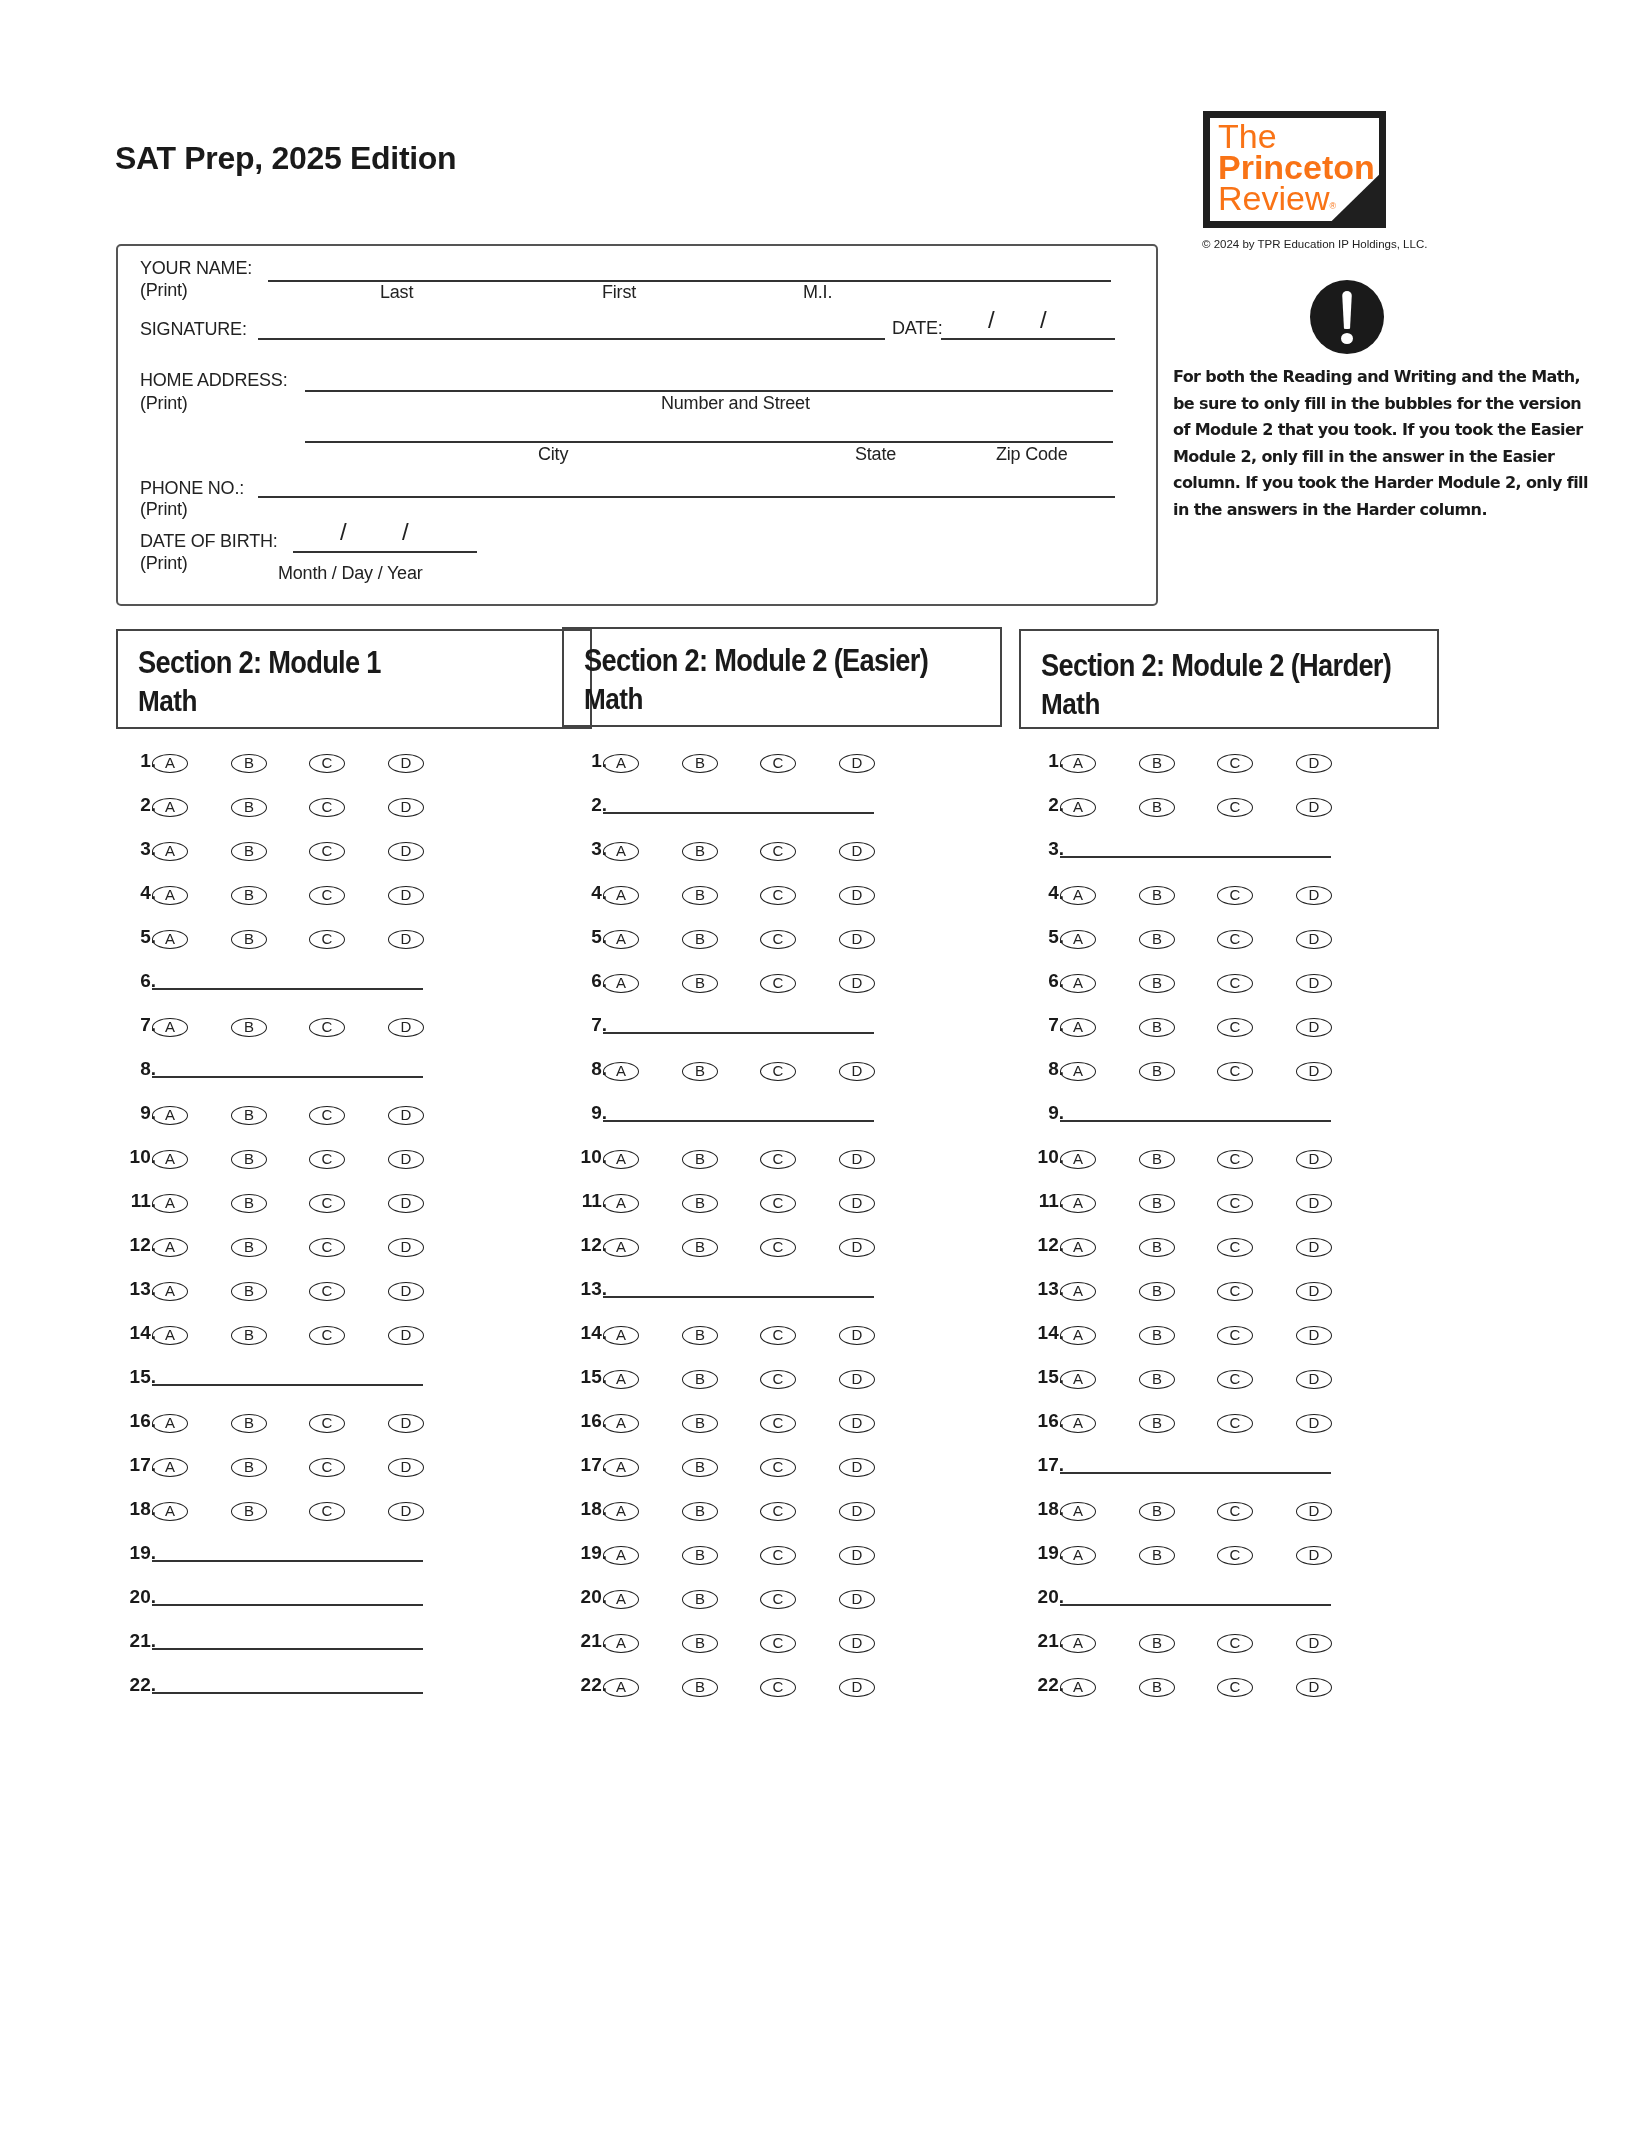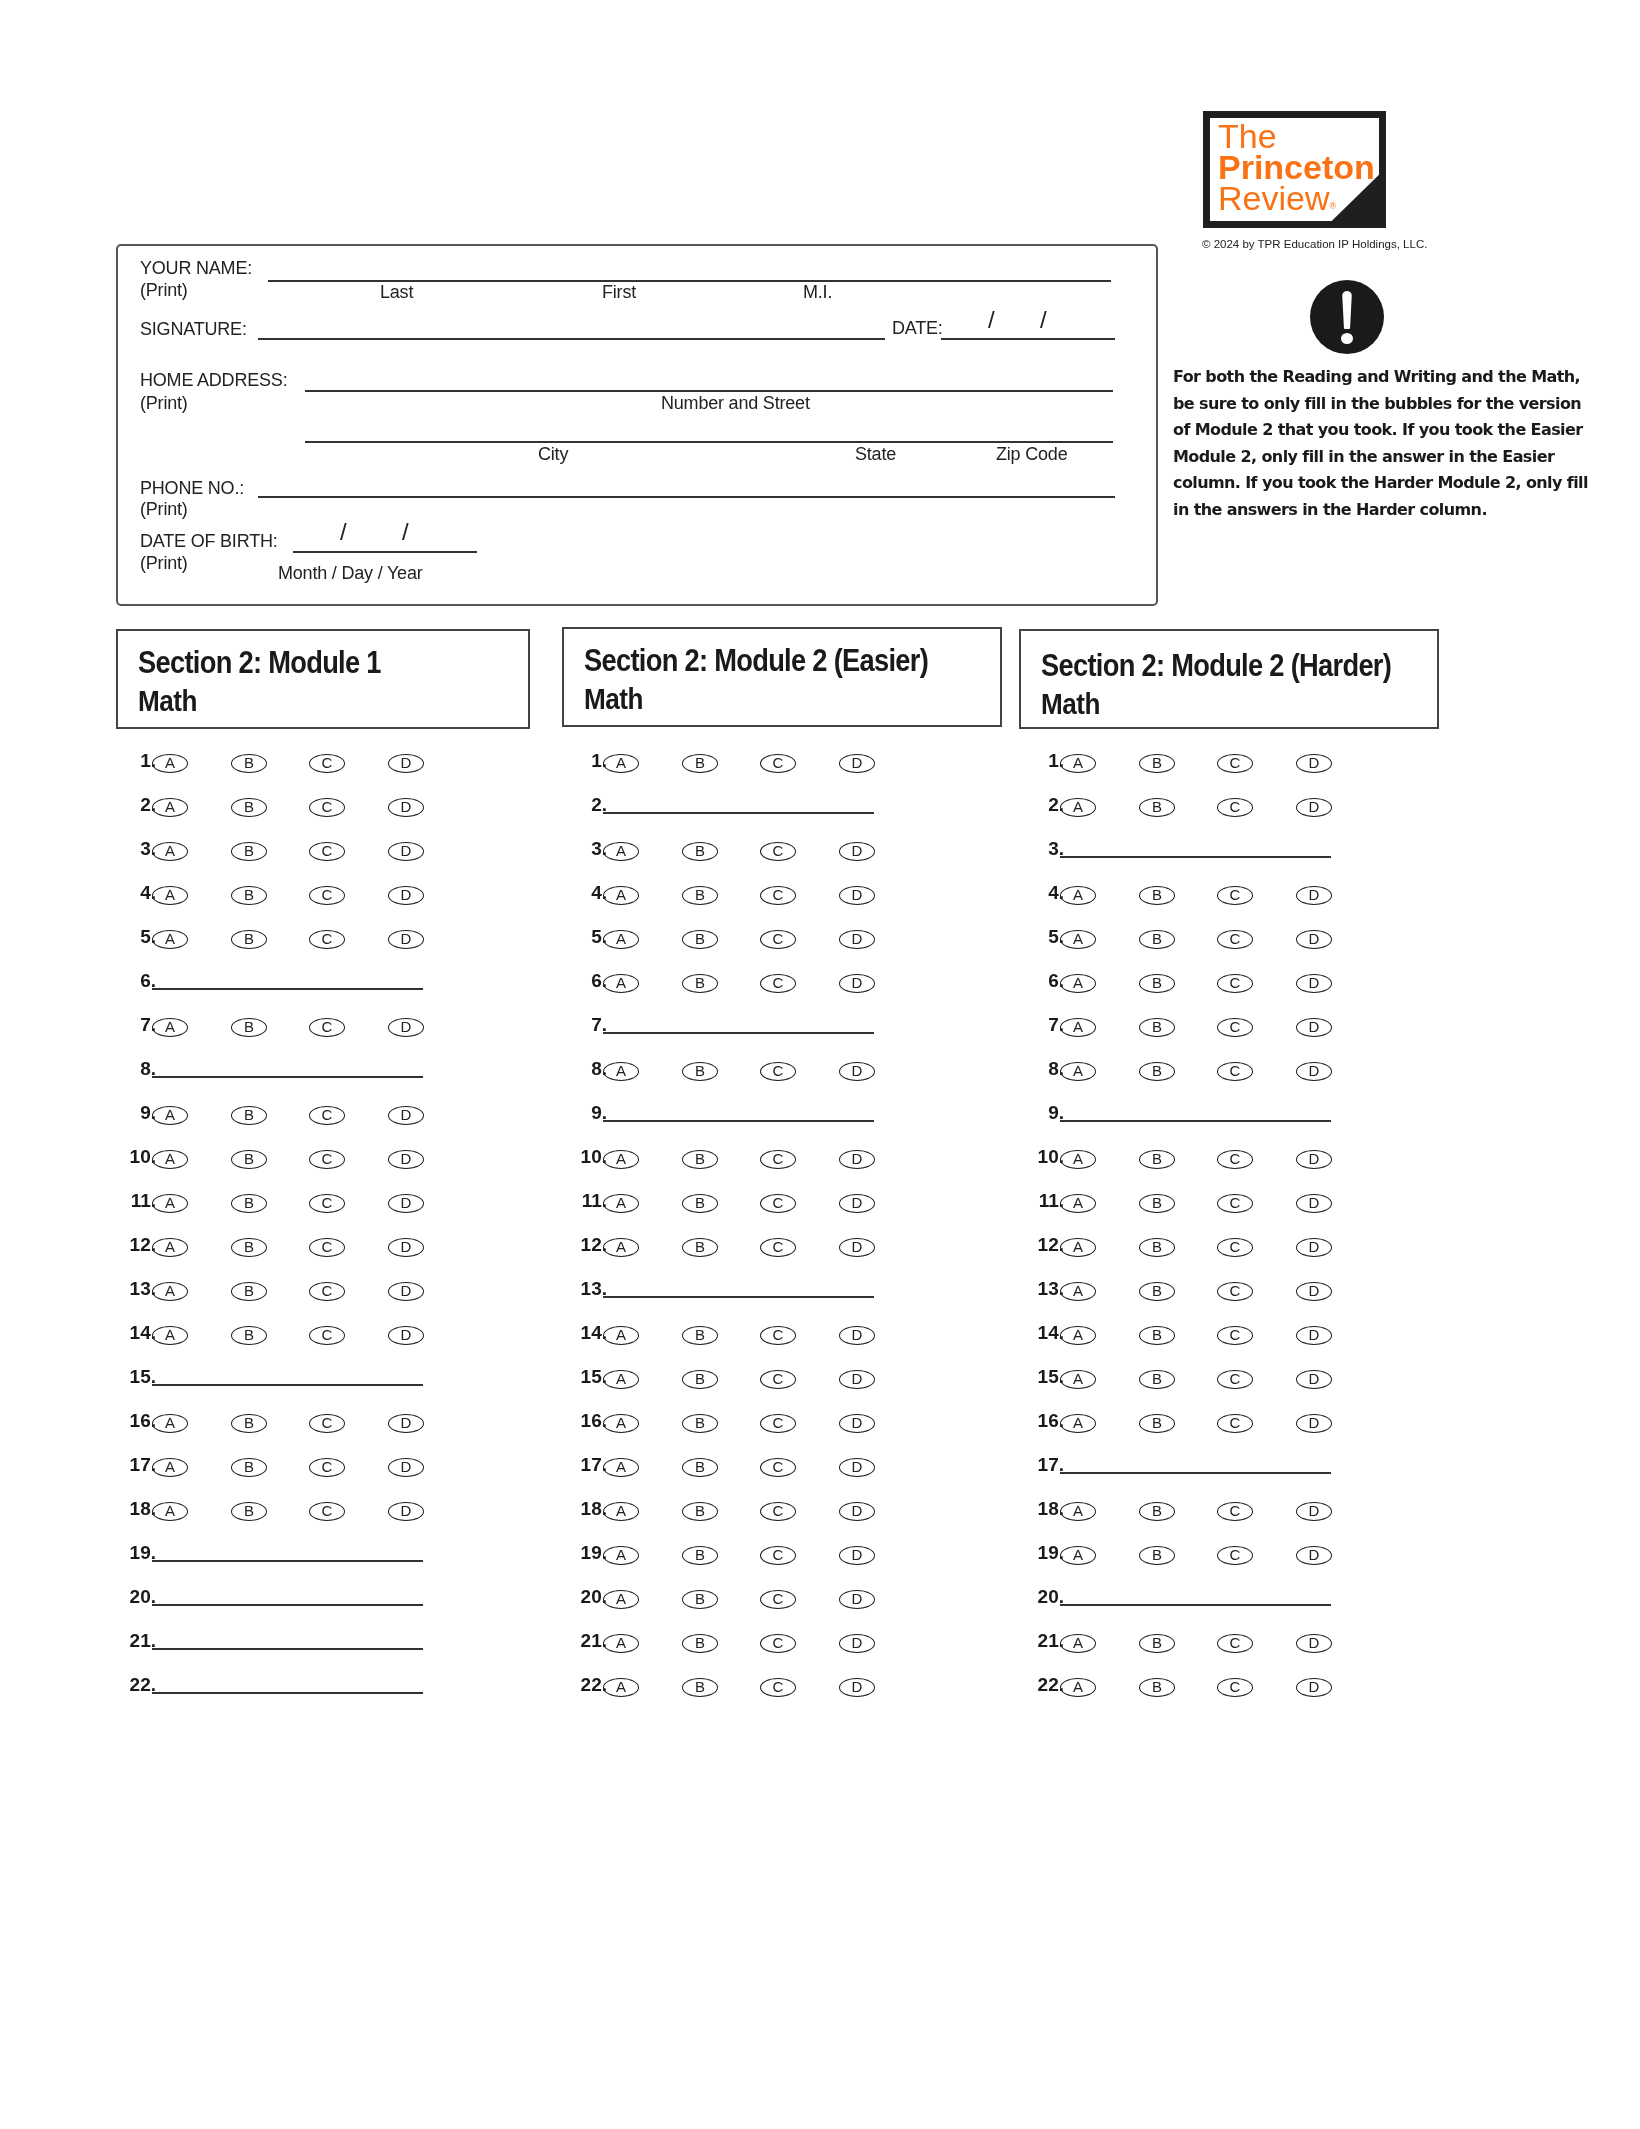--- a/index.html
+++ b/index.html
@@ -40,20 +40,21 @@
   .row { position: relative; height: 44px; }
   .qn { position: absolute; right: calc(100% - 40px); top: 2px; font-weight: bold; font-size: 19px; text-align: right; white-space: nowrap; }
   .bub { position: absolute; top: 6px; width: 36px; height: 19px; border: 1.6px solid #222; border-radius: 50%; font-size: 15px; line-height: 16px; text-align: center; color: #222; }
   .b0 { left: 36px; } .b1 { left: 115px; } .b2 { left: 193px; } .b3 { left: 272px; }
   .aline { position: absolute; left: 36px; top: 20px; width: 271px; height: 2px; background: #333; }
 </style>
 </head>
 <body>
 
 <div class="title">
+  <div>SAT Prep, 2025 Edition</div>
 </div>
 
 <div class="logo">
   <div class="logo-inner"></div>
   <div class="logo-text">
     <div>The</div>
     <div class="b">Princeton</div>
     <div><span>Review</span><sup>®</sup></div>
   </div>
 </div>
@@ -94,21 +95,21 @@
 <div class="slash" style="left:340px;top:518px;">/</div>
 <div class="slash" style="left:402px;top:518px;">/</div>
 <div class="fsub" style="left:278px;top:563px;">Month /  Day /  Year</div>
 
 <div class="alert-icon">
   <div class="bar"></div>
   <div class="dot"></div>
 </div>
 <div class="alert-text">For both the Reading and Writing and the Math, be sure to only fill in the bubbles for the version of Module 2 that you took. If you took the Easier Module 2, only fill in the answer in the Easier column. If you took the Harder Module 2, only fill in the answers in the Harder column.</div>
 
-<div class="sec-head" style="left:116px;width:414px;">
+<div class="sec-head" style="left:116px;width:476px;">
   <div class="t1">Section 2: Module 1</div>
   <div class="t2">Math</div>
 </div>
 <div class="sec-head" style="left:562px;width:440px;top:627px;">
   <div class="t1">Section 2: Module 2 (Easier)</div>
   <div class="t2">Math</div>
 </div>
 <div class="sec-head" style="left:1019px;width:420px;">
   <div class="t1" style="top:17px;">Section 2: Module 2 (Harder)</div>
   <div class="t2" style="top:57px;">Math</div>

